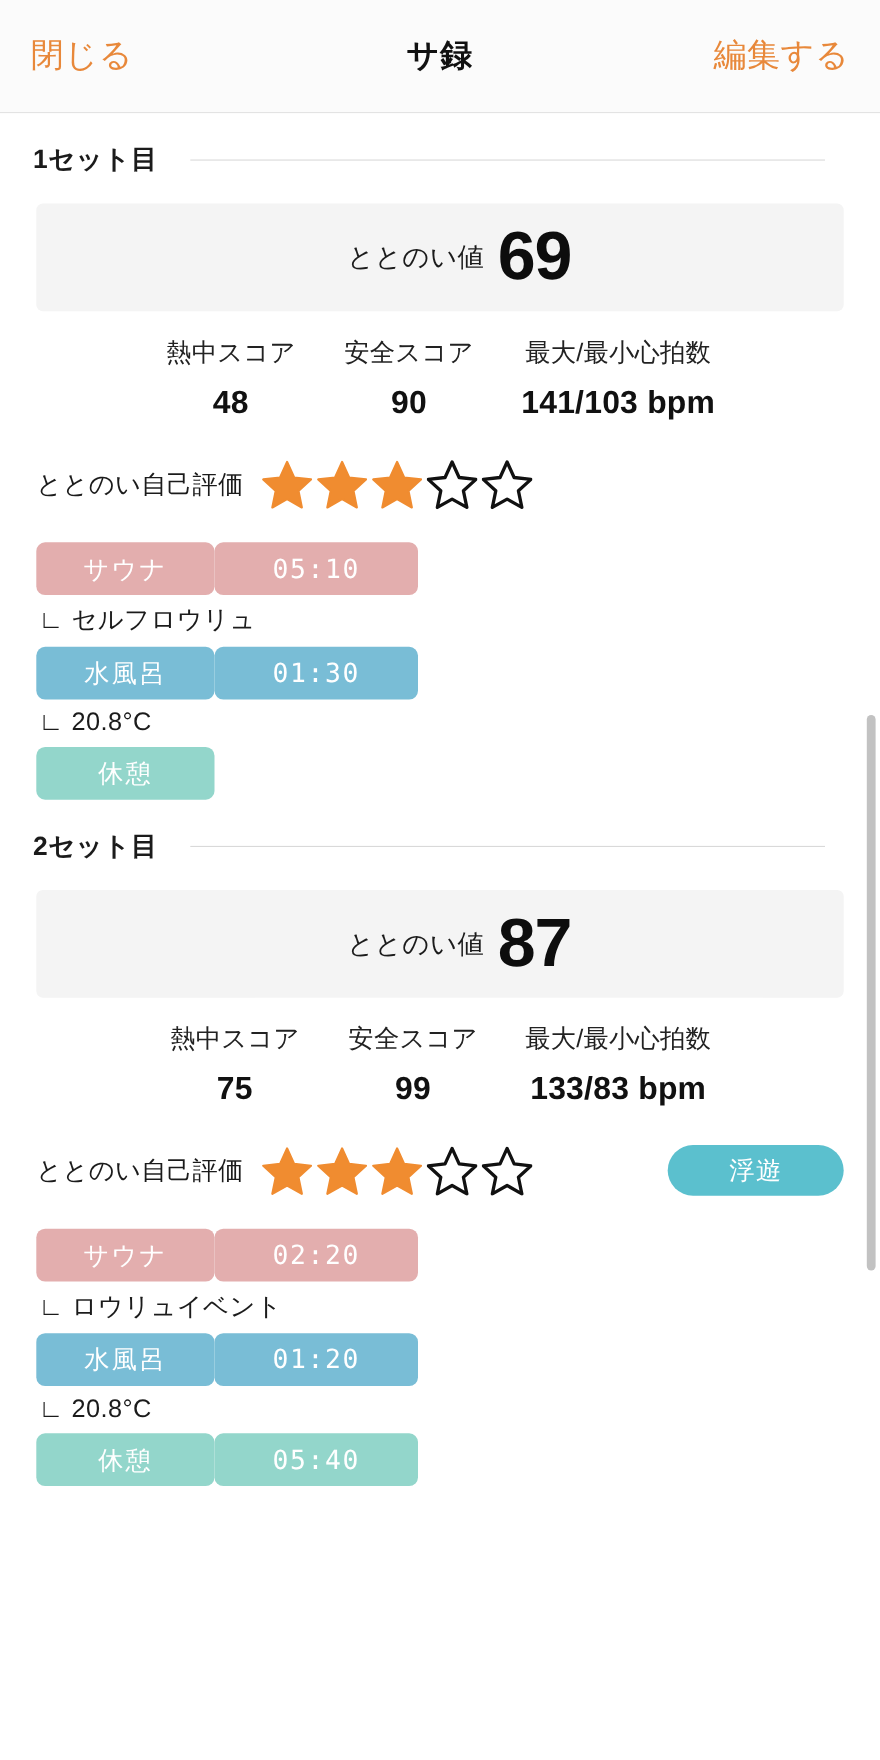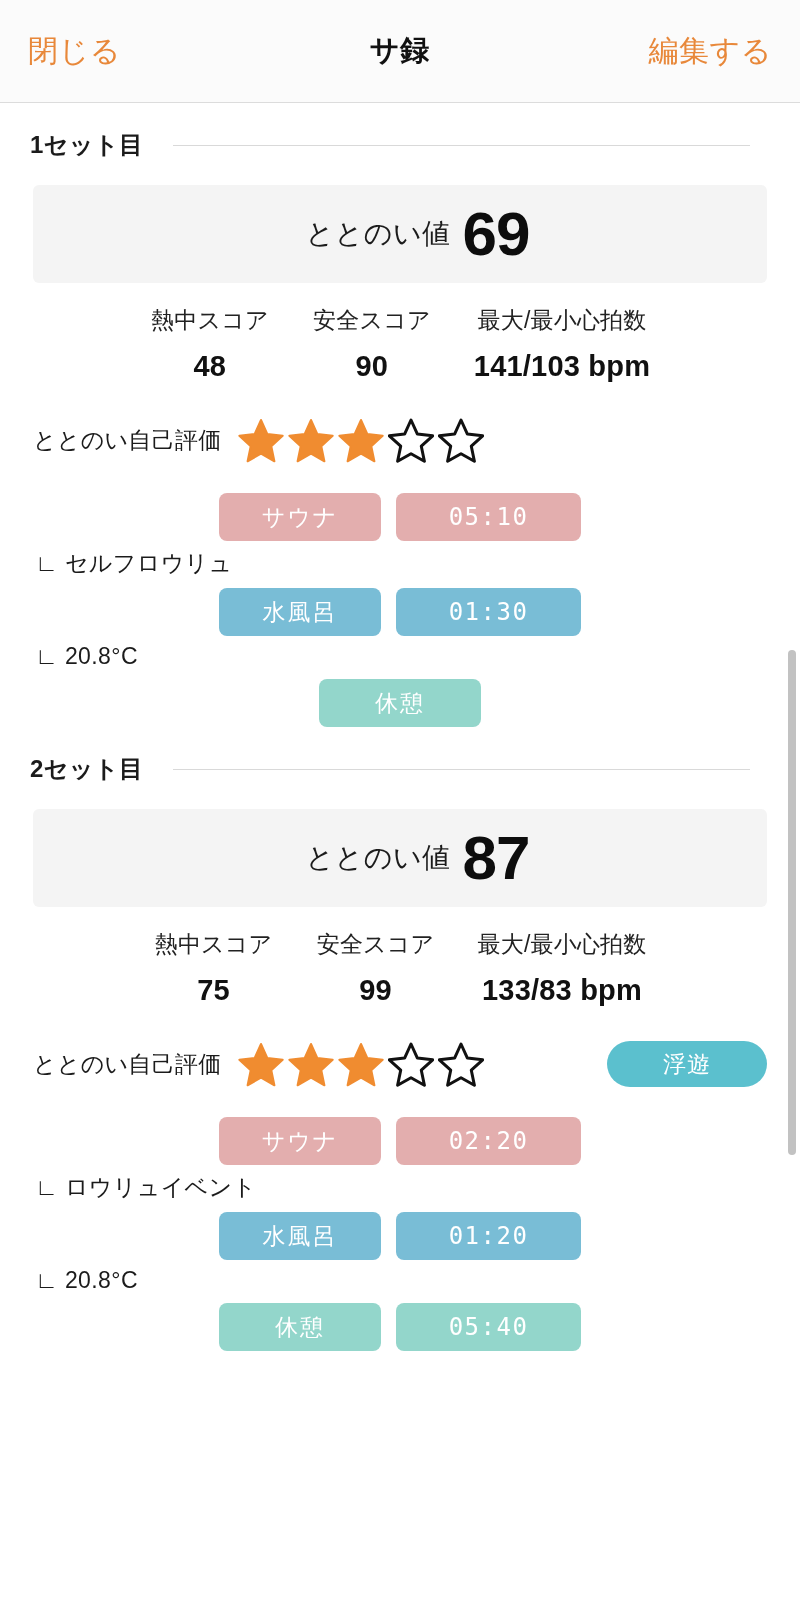--- a/index.html
+++ b/index.html
@@ -94,21 +94,21 @@
     margin: 24px 33px 0 33px;
     height: 98px;
     background: #f4f4f4;
     border-radius: 6px;
     display: flex;
     align-items: center;
     justify-content: center;
     gap: 12px;
   }
   .score-card .score-label {
-    font-size: 28px;
+    font-size: 24px;
     color: #1b1b1b;
     letter-spacing: 0.5px;
     margin-left: 35px;
   }
   .score-card .score-value {
     font-size: 62px;
     font-weight: bold;
     color: #0d0d0d;
     line-height: 1;
     letter-spacing: -1px;
@@ -178,23 +178,21 @@
     cursor: pointer;
     border: 0;
     font-family: inherit;
   }
 
   
   .activities { margin-top: 30px; padding: 0 33px; }
   .chip-row {
     display: flex;
     align-items: center;
-    gap: 15px;
     margin-bottom: 7px;
-    justify-content: center;
   }
   .chip {
     height: 48px;
     border-radius: 8px;
     display: flex;
     align-items: center;
     justify-content: center;
     color: #ffffff;
     letter-spacing: 2px;
     cursor: pointer;

